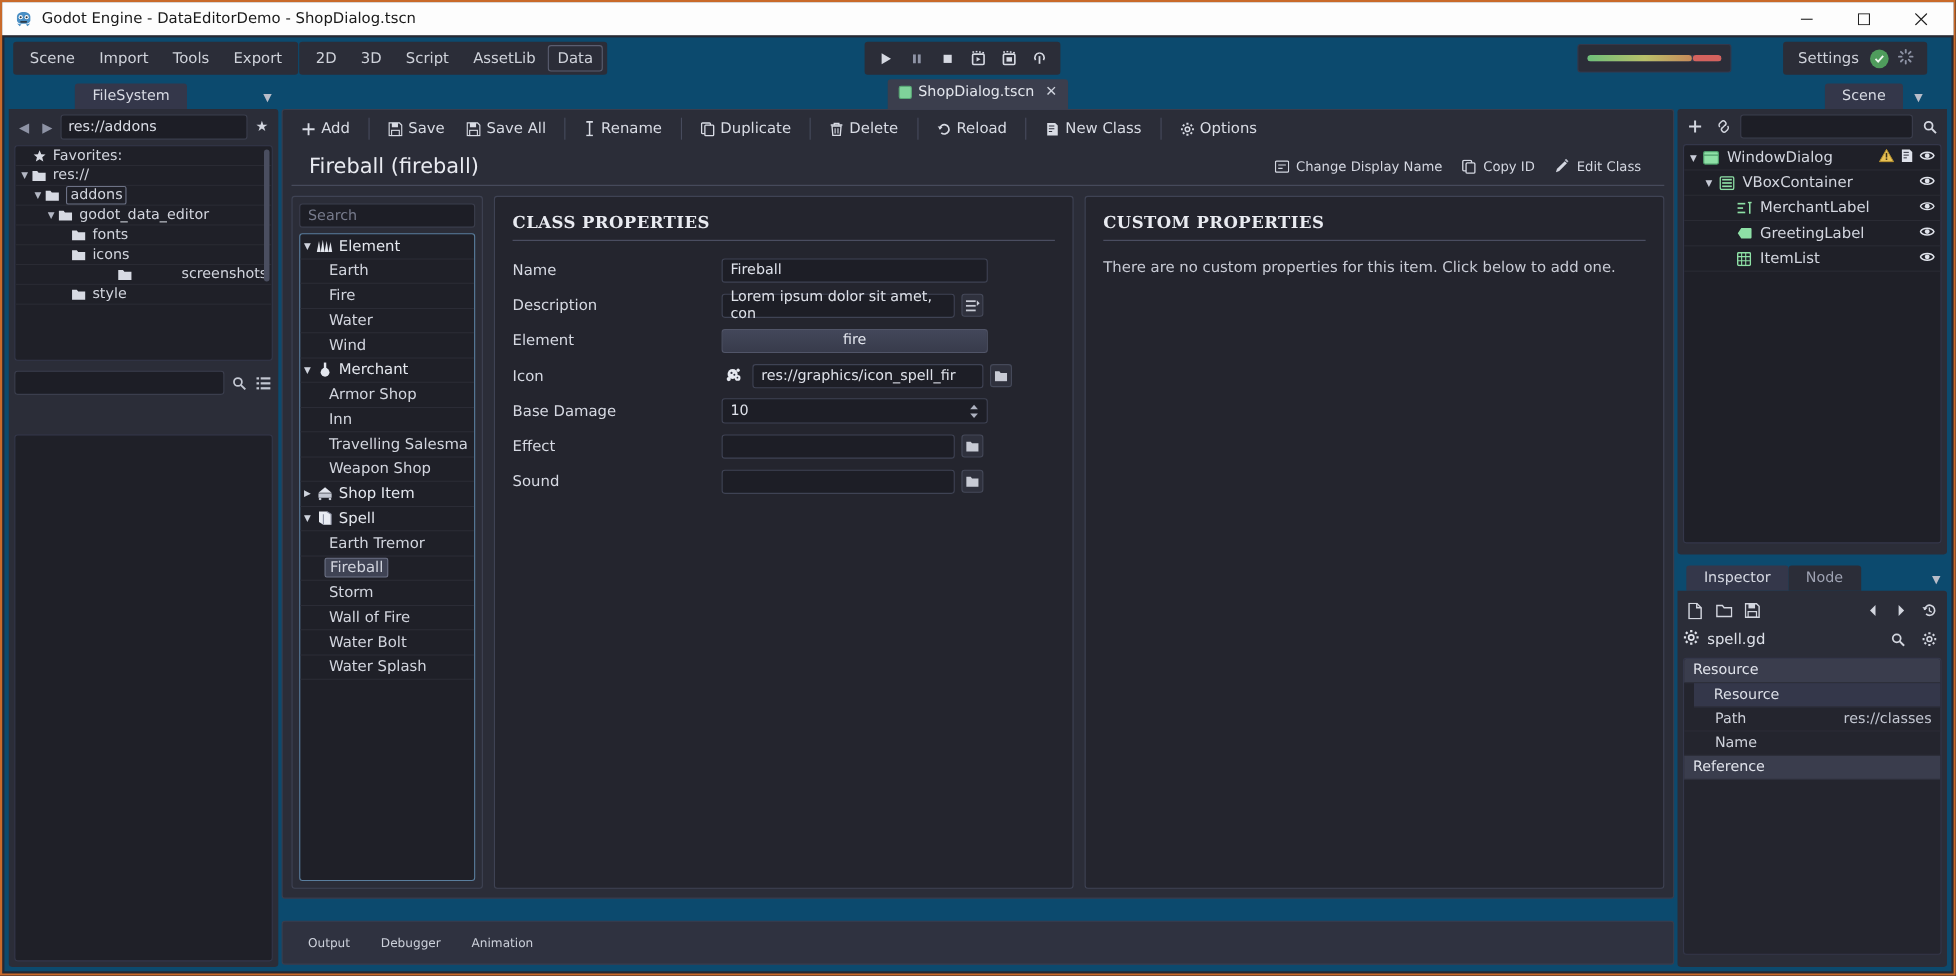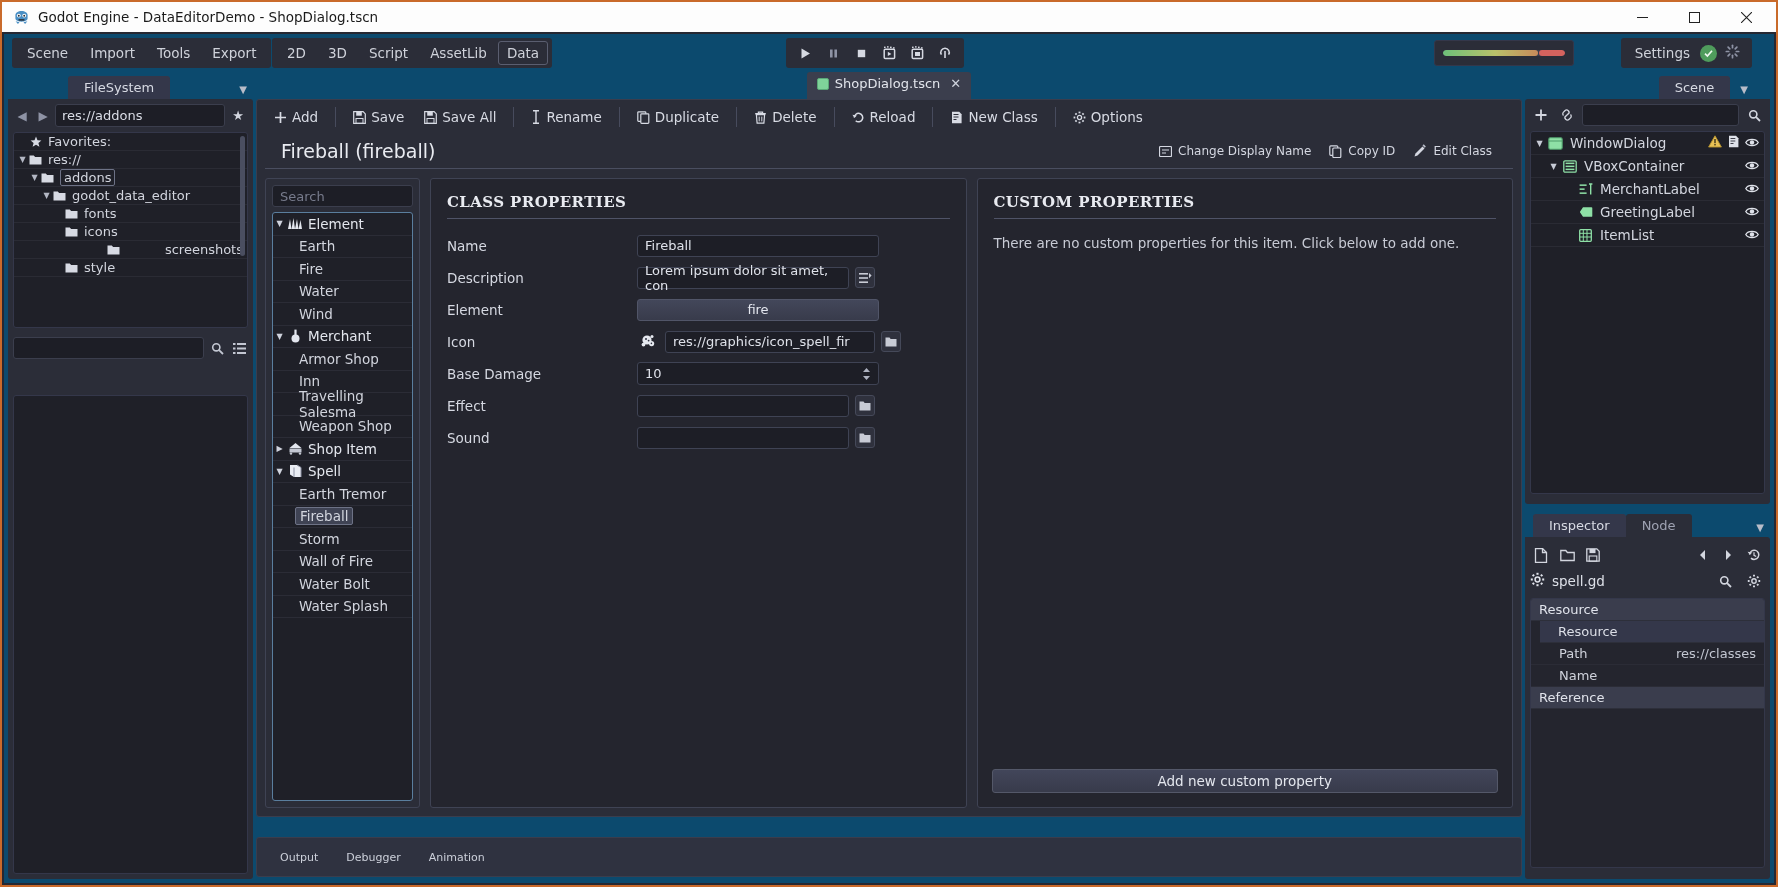--- a/index.html
+++ b/index.html
@@ -95,21 +95,21 @@
   .tb-sep{ width:1px; height:20px; background:#474b5d; margin:0 6px;}
 
   
   #classheader{ display:flex; align-items:center; padding:4px 12px 6px 16px; border-bottom:1px solid #4a4e60; margin:2px 8px 0 8px;}
   #classtitle{ font-size:19px; color:#e9ebf1; flex:1; }
   .hdr-btn{ display:flex;align-items:center; gap:6px; padding:4px 9px; border-radius:3px; font-size:12px; color:#d4d7e1;}
 
   #panes{ position:absolute; left:8px; right:8px; top:78px; bottom:8px; display:flex; gap:10px;}
 
   
-  #listcol{ width:155px; background:#2b2d38; border:1px solid #3f4354; border-radius:3px; padding:6px; display:flex; flex-direction:column;}
+  #listcol{ width:174px; background:#2b2d38; border:1px solid #3f4354; border-radius:3px; padding:6px; display:flex; flex-direction:column;}
   #listsearch{ height:22px; background:#1d1e26; border:1px solid #3b3e4d; border-radius:3px; display:flex;align-items:center;
      padding:0 7px; font-size:13px; color:#777b8c;}
   #classtree{ margin-top:5px; flex:1; background:#1f2028; border:1px solid #5a7e9e; border-radius:3px; overflow:hidden;}
   .ct-row{ display:flex; align-items:center; height:22.5px; font-size:13.5px; color:#d2d5de; border-bottom:1px solid #2b2c36;}
   .ct-row .caret{ width:13px; text-align:center; font-size:8px; color:#cfd3dd;}
   .ct-row .ic{ width:18px; display:flex; align-items:center; justify-content:center;}
   .ct-row.child{ padding-left:26px; }
   .ct-row.group{ color:#e4e7ee;}
   .ct-row.sel .selbox{ background:#3f4354; border:1px solid #6d7286; border-radius:2px; padding:0 4px; margin-left:-4px;}
 
@@ -749,21 +749,20 @@
             <div id="cursor">
               <svg width="12" height="18" viewBox="0 0 12 18">
                   <path d="M0.5 0.5 L0.5 14 L3.8 11 L5.8 16 L7.8 15.2 L5.9 10.4 L10 10.2 Z" fill="#e8eaf0" stroke="#1b1c22" stroke-width="0.9"></path>
                 </svg>
             </div>
           </div>
 
           <div class="prop-pane">
             <div class="pane-title">CUSTOM PROPERTIES</div>
             <div class="empty-note">There are no custom properties for this item. Click below to add one.</div>
-            <div id="addprop">Add new custom property</div>
           </div>
         </div>
       </div>
 
       <div id="bottompanel">
         <div id="bottomtabs">
           <div class="bt-tab">Output</div>
           <div class="bt-tab">Debugger</div>
           <div class="bt-tab">Animation</div>
         </div>

